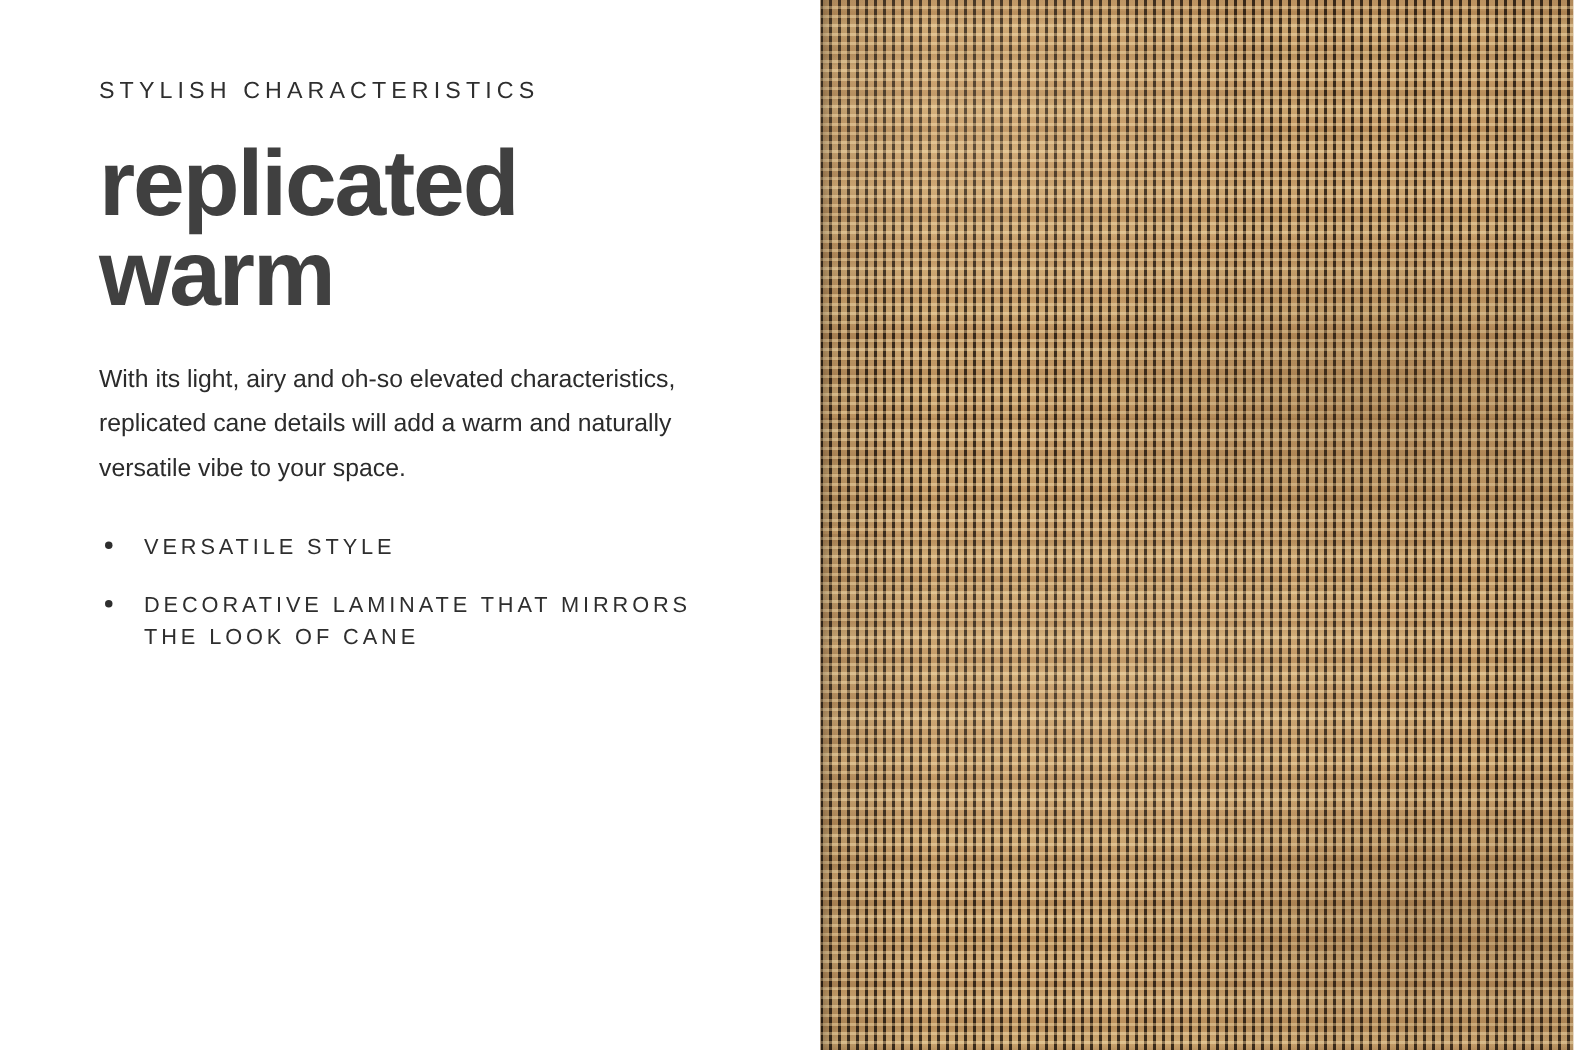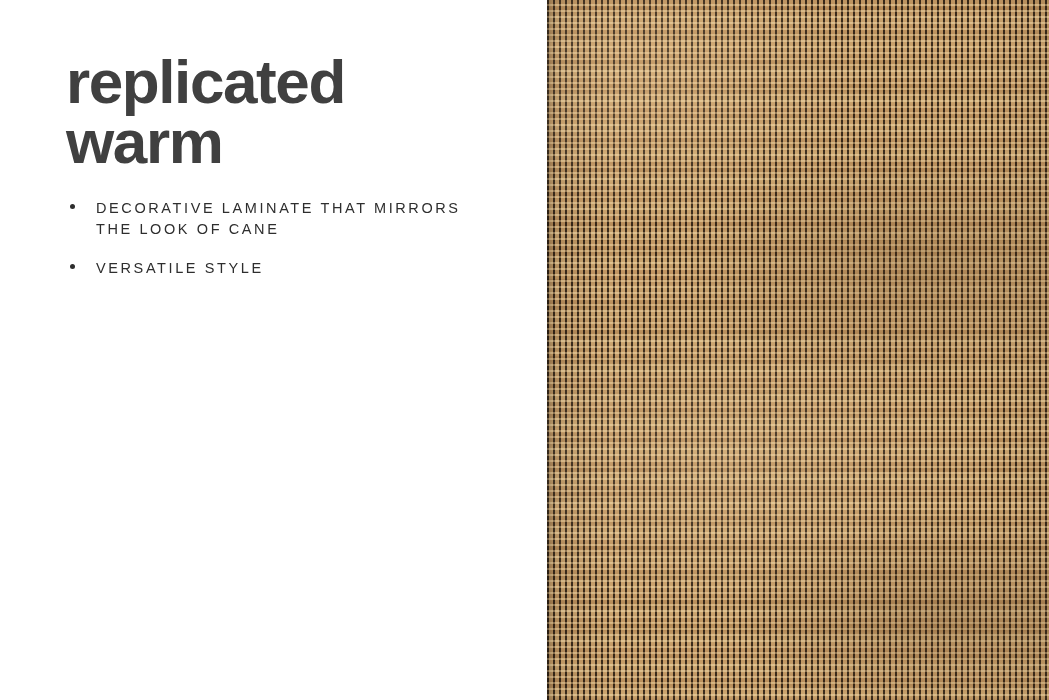--- a/index.html
+++ b/index.html
@@ -172,35 +172,37 @@
     box-shadow: inset 6px 0 10px -6px rgba(0,0,0,0.45);
   }
 </style>
 </head>
 <body>
 
 <div class="page">
 
   <div class="text-panel">
 
+    <div class="eyebrow">STYLISH CHARACTERISTICS</div>
 
     <h1 class="headline">
       <span>replicated</span><br>
       <span>warm</span>
     </h1>
 
+    <p class="body-copy">With its light, airy and oh-so elevated characteristics, replicated cane details will add a warm and naturally versatile vibe to your space.</p>
 
     <ul class="feature-list">
       <li>
         <span class="bullet"></span>
-        <span>DECORATIVE LAMINATE THAT MIRRORS THE LOOK OF CANE</span>
+        <span>VERSATILE STYLE</span>
       </li>
       <li>
         <span class="bullet"></span>
-        <span>VERSATILE STYLE</span>
+        <span>DECORATIVE LAMINATE THAT MIRRORS THE LOOK OF CANE</span>
       </li>
     </ul>
 
   </div>
 
   <div class="image-panel">
     <div class="cane">
       <div class="cane-base"></div>
       <div class="cane-bands"></div>
       <div class="cane-warp"></div>

